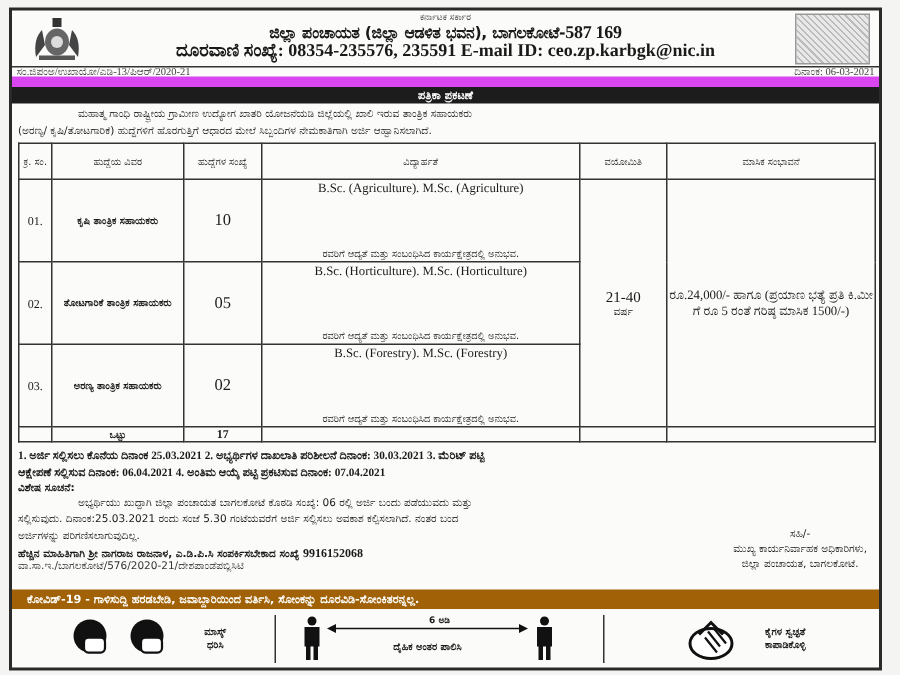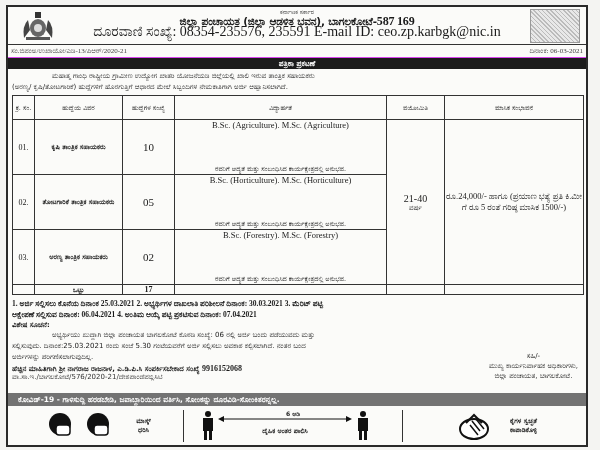--- a/index.html
+++ b/index.html
@@ -6,23 +6,23 @@
   html, body { width: 600px; height: 450px; background: #f4f4f2; overflow: hidden; }
   body { font-family: "DejaVu Serif", serif; color: #1a1a1a; position: relative; }
   .page { position: absolute; left: 6px; top: 5px; width: 582px; height: 442px; background: #fbfbf9; border: 2px solid #2a2a2a; }
   .header { position: relative; height: 38px; border-bottom: 1.5px solid #333; }
   .emblem { position: absolute; left: 10px; top: 3px; width: 40px; height: 32px; }
   .gandhi { position: absolute; right: 6px; top: 2px; width: 50px; height: 34px; background: repeating-linear-gradient(45deg,#bbb 0 1px,#e8e8e8 1px 3px); border: 1px solid #999; }
   .hdr-text { position: absolute; left: 60px; right: 60px; top: 1px; text-align: center; }
   .govt { font-size: 6px; color: #333; line-height: 7px; }
   .office { font-size: 10.5px; font-weight: bold; line-height: 12px; font-family: "DejaVu Sans", sans-serif; letter-spacing: -0.2px; }
   .office .pin { font-family: "Liberation Serif", serif; font-size: 12px; }
-  .contact { font-size: 14px; font-weight: normal; line-height: 10px; font-family: "Liberation Serif", serif; }
+  .contact { font-size: 12px; font-weight: bold; line-height: 10px; font-family: "Liberation Serif", serif; }
   .fax { font-size: 7.5px; font-weight: bold; line-height: 8px; font-family: "Liberation Serif", serif; padding-left: 140px; }
-  .refrow { height: 13px; display: flex; justify-content: space-between; align-items: center; padding: 0 3px; font-size: 7px; font-family: "Liberation Serif", serif; color: #444; border-bottom: 1px solid #d946ef; }
+  .refrow { height: 13px; display: flex; justify-content: space-between; align-items: center; padding: 0 3px; font-size: 7px; font-family: "Liberation Serif", serif; color: #444; border-bottom: 7px solid #d946ef; }
   .press-bar { height: 11px; background: #1c1c1c; color: #fff; text-align: center; font-size: 7.5px; font-weight: bold; line-height: 11px; font-family: "DejaVu Sans", sans-serif; }
   .intro { font-size: 7px; line-height: 11px; padding: 2px 4px 0 4px; font-family: "DejaVu Sans", sans-serif; color: #222; }
   .intro .ind { padding-left: 40px; }
   table { border-collapse: collapse; margin: 2px 0 0 4px; width: 572px; font-family: "Liberation Serif", serif; }
   td, th { border: 1px solid #333; text-align: center; vertical-align: middle; font-size: 7px; }
   th { font-weight: normal; font-family: "DejaVu Sans", sans-serif; height: 24px; font-size: 6.5px; }
   td.sl { width: 22px; font-size: 8px; }
   td.post { width: 88px; font-family: "DejaVu Sans", sans-serif; font-weight: bold; font-size: 6.5px; }
   td.cnt { width: 52px; font-size: 11px; }
   td.qual { width: 212px; font-size: 8.5px; line-height: 10px; }
@@ -31,21 +31,21 @@
   td.sal { font-size: 8.5px; line-height: 11px; }
   tr.row td { height: 32px; }
   tr.total td { height: 10px; font-weight: bold; font-size: 8px; }
   .dates { font-size: 7.5px; font-weight: bold; line-height: 11px; padding: 3px 4px 0 4px; font-family: "Liberation Serif", serif; }
   .note-title { font-size: 7px; font-weight: bold; padding: 0 4px; font-family: "DejaVu Sans", sans-serif; line-height: 10px; }
   .note { font-size: 7px; line-height: 11px; padding: 0 4px; font-family: "DejaVu Sans", sans-serif; }
   .note .ind { padding-left: 40px; }
   .contact-line { font-size: 7px; font-weight: bold; padding: 1px 4px; font-family: "DejaVu Sans", sans-serif; line-height: 10px; }
   .sign { position: absolute; right: 8px; top: 344px; text-align: center; font-size: 7px; font-family: "DejaVu Sans", sans-serif; line-height: 10px; }
   .memo { position: absolute; left: 4px; top: 366px; font-size: 7px; font-family: "DejaVu Sans", sans-serif; color: #333; }
-  .covid-bar { position: absolute; left: 0; right: 0; top: 386px; height: 13px; background: #737373; color: #fff; font-size: 7.5px; font-weight: bold; line-height: 13px; font-family: "DejaVu Sans", sans-serif; padding-left: 10px; }
+  .covid-bar { position: absolute; left: 0; right: 0; top: 386px; height: 13px; background: #a16207; color: #fff; font-size: 7.5px; font-weight: bold; line-height: 13px; font-family: "DejaVu Sans", sans-serif; padding-left: 10px; }
   .covid-icons { position: absolute; left: 0; right: 0; top: 399px; height: 40px; display: flex; align-items: center; }
   .ci { display: flex; align-items: center; justify-content: center; height: 100%; }
   .ci1 { width: 175px; }
   .ci2 { width: 220px; border-left: 1px solid #333; border-right: 1px solid #333; position: relative; height: 32px; }
   .ci3 { flex: 1; }
   .lbl { font-size: 6.5px; font-weight: bold; font-family: "DejaVu Sans", sans-serif; line-height: 9px; text-align: center; }
 </style>
 </head>
 <body>
 

